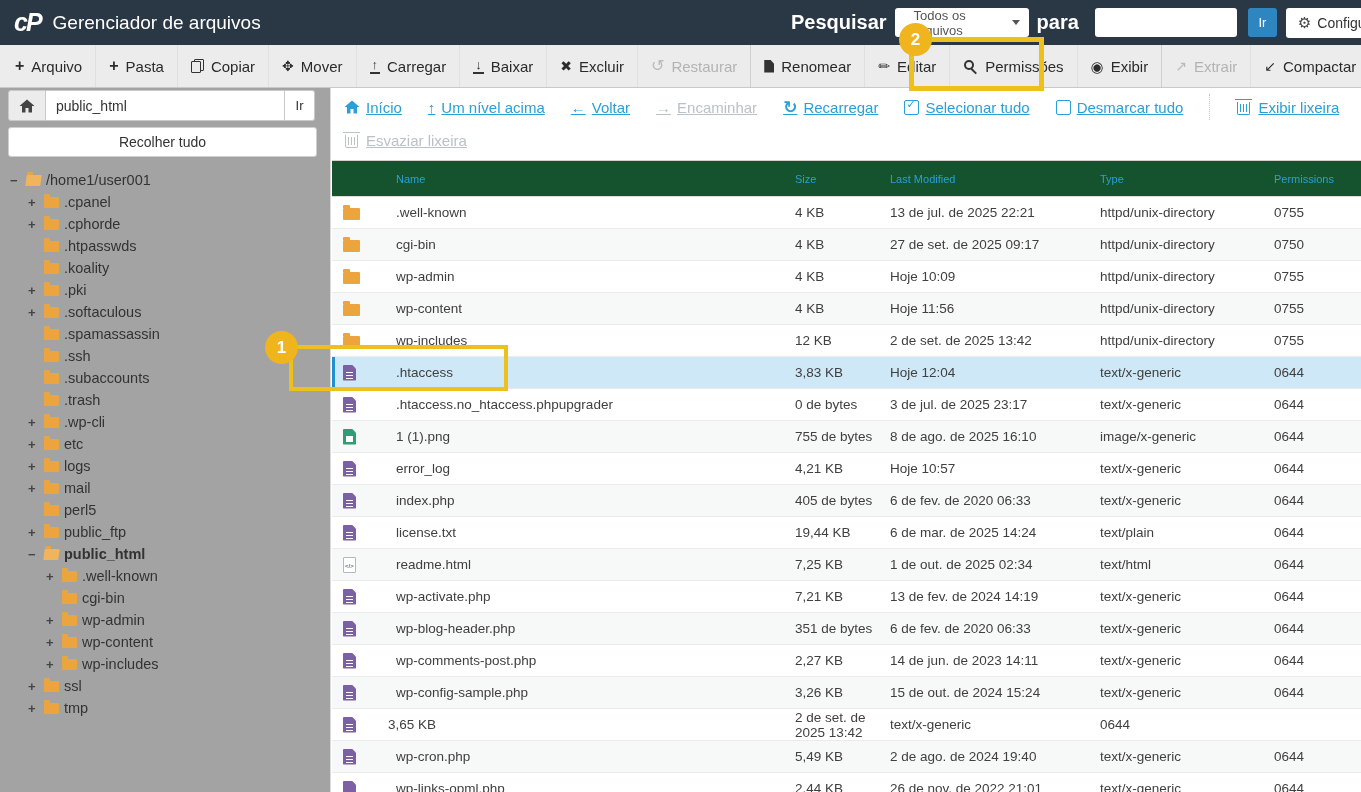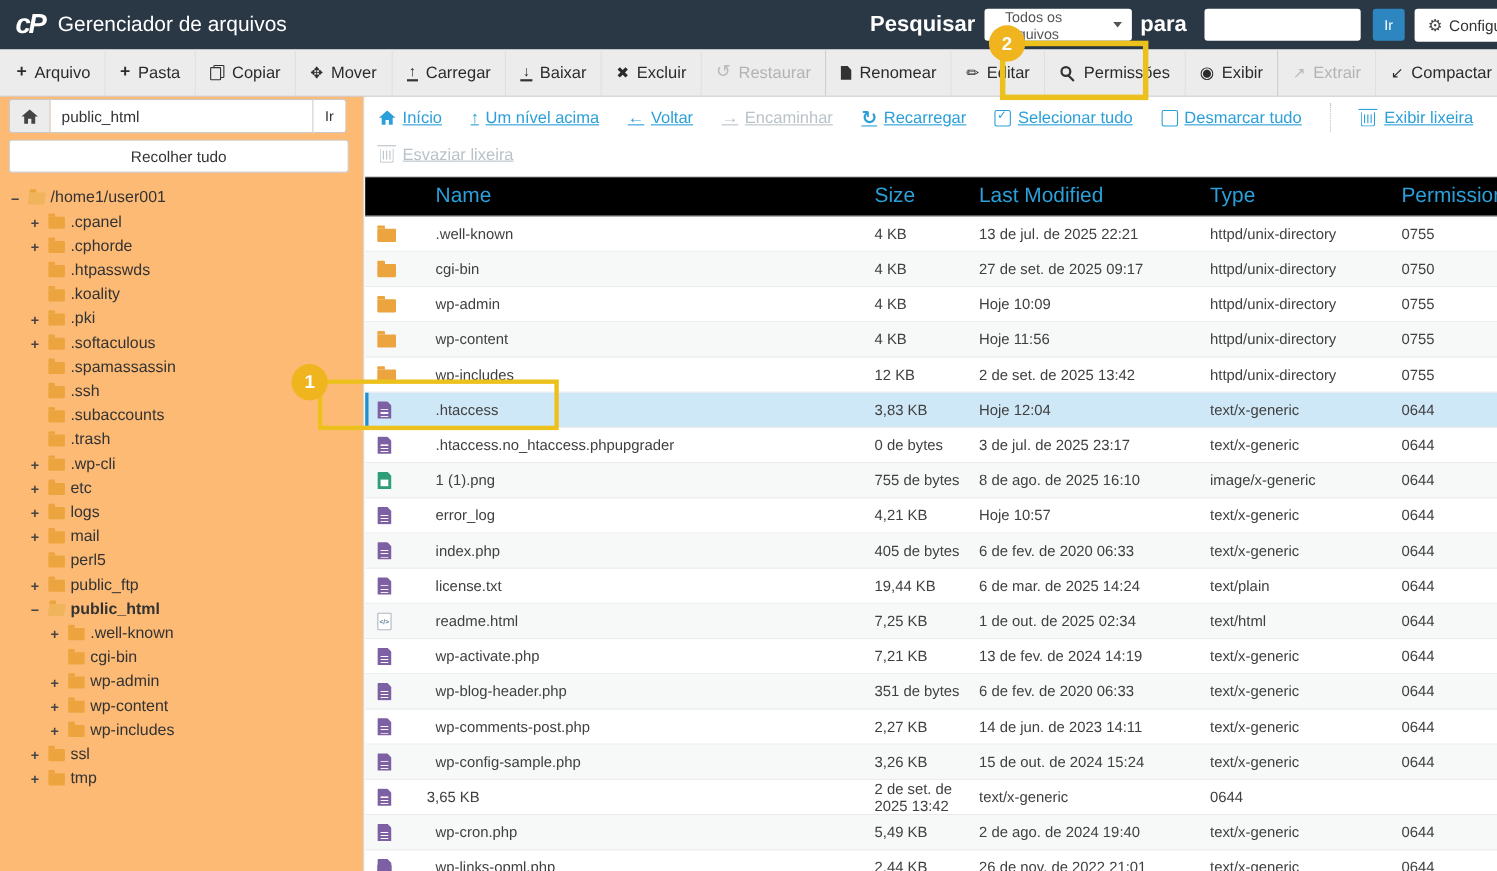--- a/index.html
+++ b/index.html
@@ -37,21 +37,21 @@
   .ci-copy{position:relative;width:13px;height:14px;display:inline-block;}
   .ci-copy::before{content:"";position:absolute;right:0;top:0;width:8px;height:10px;border:1.4px solid #333;border-radius:1px;}
   .ci-copy::after{content:"";position:absolute;left:0;bottom:0;width:8px;height:10px;border:1.4px solid #333;background:#ececec;border-radius:1px;}
   .ci-updn{display:inline-block;border-bottom:2px solid #333;padding:0 2px 1px;font-weight:700;font-size:13px;}
   .ci-page{display:inline-block;width:10px;height:13px;background:#333;
     clip-path:polygon(0 0,60% 0,100% 35%,100% 100%,0 100%);}
   .ci-key{position:relative;width:15px;height:15px;display:inline-block;}
   .ci-key::before{content:"";position:absolute;left:1px;top:1px;width:6px;height:6px;border:2.4px solid #333;border-radius:50%;}
   .ci-key::after{content:"";position:absolute;left:9px;top:9px;width:7px;height:2.4px;background:#333;transform:rotate(45deg);transform-origin:left top;}
   
-  .sidebar{position:absolute;left:0;top:88px;width:331px;bottom:0;background:#fdba74;border-right:1px solid #d9d9d9;box-sizing:border-box;}
+  .sidebar{position:absolute;left:0;top:88px;width:331px;bottom:0;background:#a3a3a3;border-right:1px solid #d9d9d9;box-sizing:border-box;}
   .pathrow{position:absolute;left:8px;top:2px;display:flex;height:31px;}
   .homebtn{width:38px;height:31px;background:#ececec;border:1px solid #c9c9c9;border-radius:3px 0 0 3px;
     display:flex;align-items:center;justify-content:center;box-sizing:border-box;cursor:pointer;}
   .pathinput{width:239px;height:31px;border:1px solid #c9c9c9;border-left:none;padding:0 10px;font-size:14px;color:#333;box-sizing:border-box;}
   .pathgo{width:30px;height:31px;background:#fff;border:1px solid #c9c9c9;border-left:none;border-radius:0 3px 3px 0;
     font-size:13px;color:#333;display:flex;align-items:center;justify-content:center;box-sizing:border-box;cursor:pointer;}
   .collapse-btn{position:absolute;left:8px;top:39px;width:309px;height:30px;background:#fff;border:1px solid #cfcfcf;border-radius:3px;
     font-size:14px;color:#333;display:flex;align-items:center;justify-content:center;box-sizing:border-box;cursor:pointer;}
   .tree{position:absolute;left:0;top:81px;right:0;}
   .titem{display:flex;align-items:center;height:22px;font-size:14.5px;color:#333;cursor:pointer;}
@@ -79,21 +79,21 @@
   .ic-cb{width:13px;height:13px;border:1.6px solid currentColor;border-radius:2px;position:relative;flex:none;}
   .ic-cb.checked::after{content:"✓";position:absolute;top:-3px;left:1px;font-size:11px;font-weight:700;}
   .ic-trash{position:relative;width:11px;height:12px;border:1.3px solid currentColor;border-top:none;border-radius:0 0 2px 2px;
     margin:3px 2px 0 1px;flex:none;}
   .ic-trash::before{content:"";position:absolute;left:-3px;right:-3px;top:-3.5px;height:1.8px;background:currentColor;}
   .ic-trash::after{content:"";position:absolute;left:1.6px;top:1.6px;bottom:1.6px;width:1.3px;background:currentColor;
     box-shadow:3px 0 0 currentColor,6px 0 0 currentColor;}
   .vdiv{height:26px;border-left:1px dotted #c3c3c3;}
   
   .grid{display:grid;grid-template-columns:56px 407px 95px 210px 174px 1fr;align-items:center;}
-  .thead{height:35px;background:#000000;border-bottom:1px solid #dcdcdc;color:#2a9fd8;font-size:19px;}
+  .thead{height:35px;background:#14532d;border-bottom:1px solid #dcdcdc;color:#2a9fd8;font-size:11px;}
   .thead .hn{padding-left:8px;}
   .rows{position:relative;}
   .frow{height:31px;font-size:13.5px;color:#404040;border-bottom:1px solid #ebebeb;position:relative;cursor:pointer;}
   .frow:nth-child(even){background:#f7f8f8;}
   .frow[data-state="true"]{background:#cfe8f7;}
   .frow[data-state="true"]::before{content:"";position:absolute;left:0;top:0;bottom:0;width:3px;background:#2090d0;}
   .fname{padding-left:8px;white-space:nowrap;overflow:hidden;}
   .fic{margin-left:11px;position:relative;width:17px;height:14px;}
   .frow[data-icon="folder"] .fic{background:#eba43e;border-radius:1px;height:12px;margin-top:2px;}
   .frow[data-icon="folder"] .fic::before{content:"";position:absolute;top:-3px;left:0;width:7px;height:3px;background:#eba43e;border-radius:1px 1px 0 0;}

